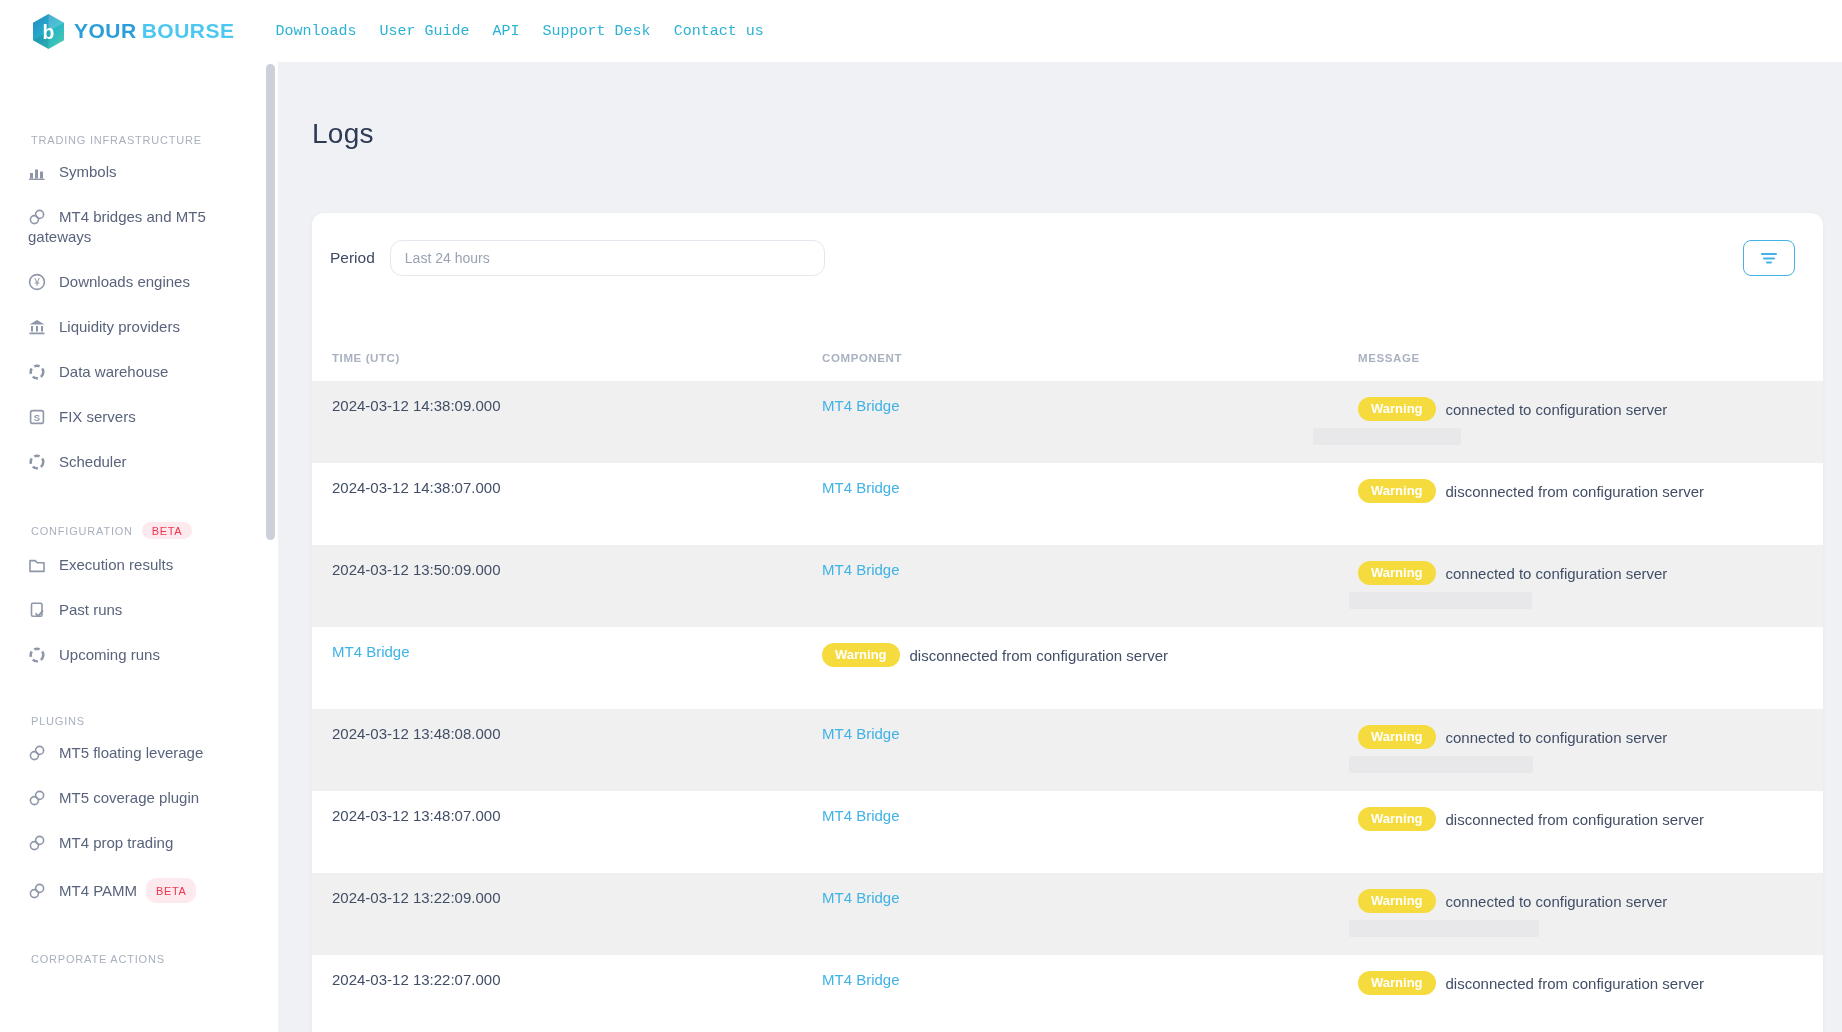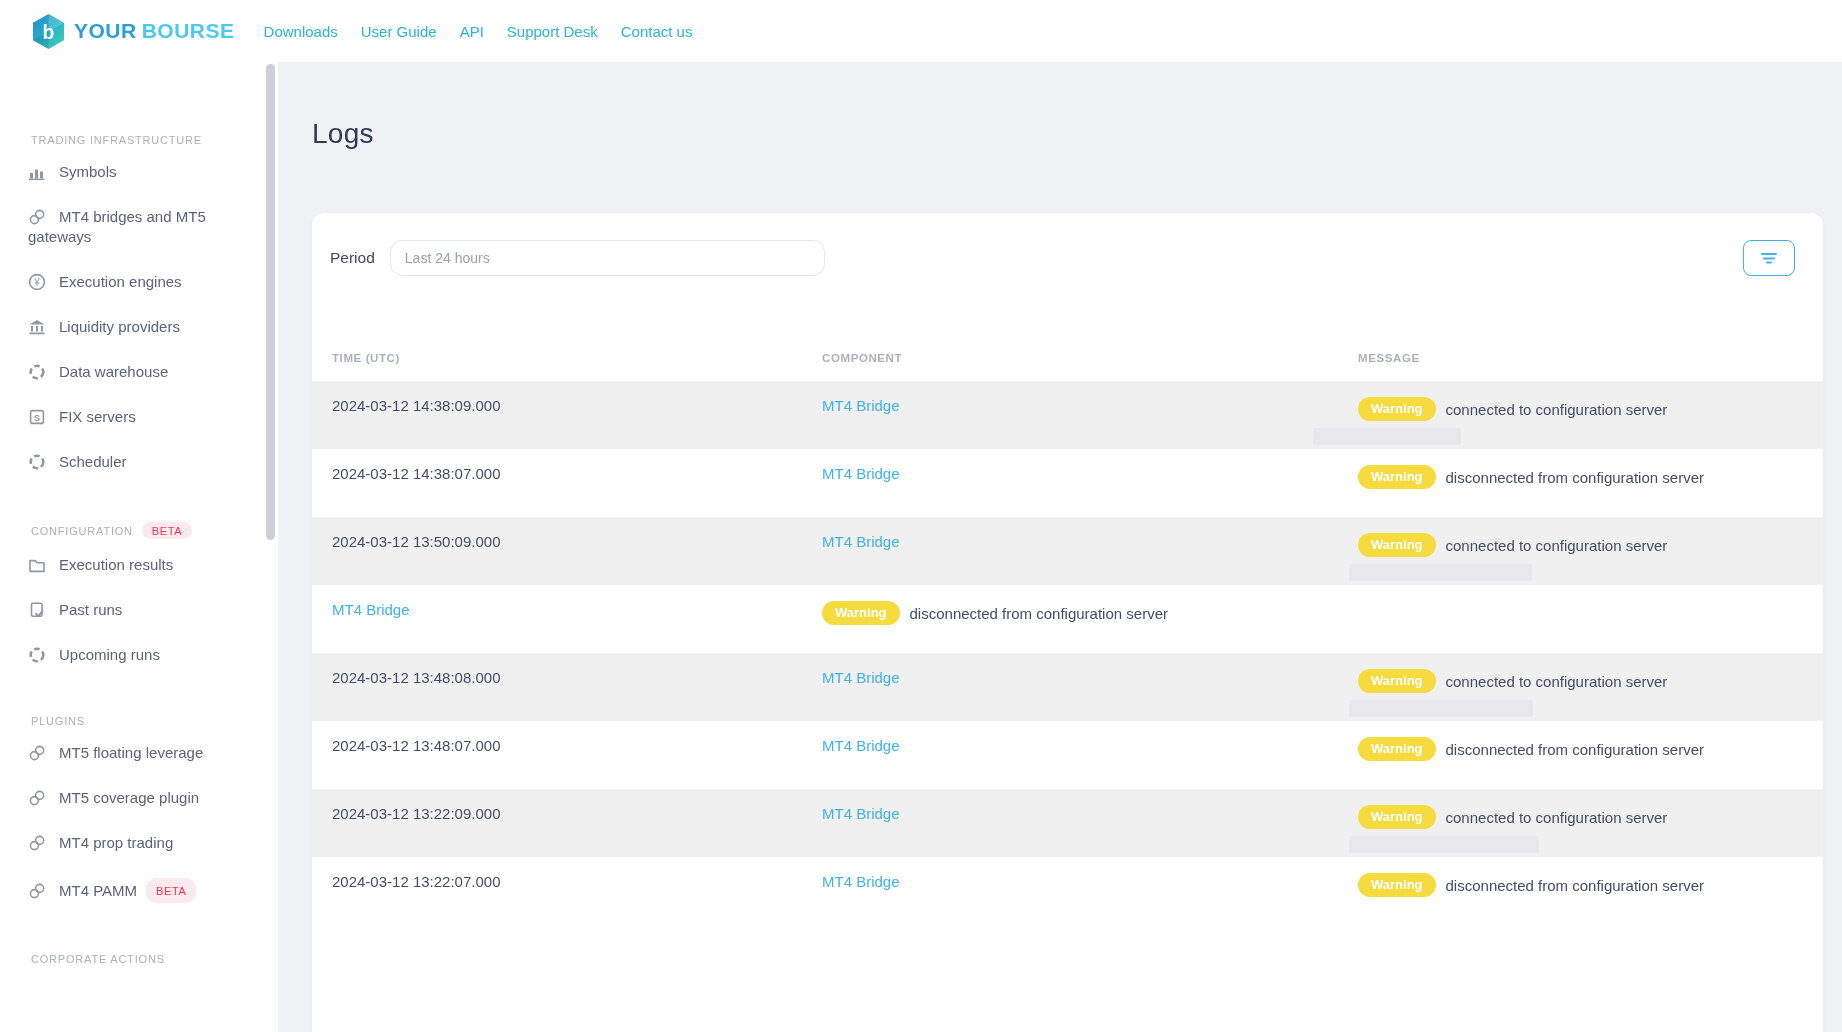--- a/index.html
+++ b/index.html
@@ -5,21 +5,21 @@
   * { box-sizing: border-box; margin: 0; padding: 0; }
   html,body { width:1842px; height:1032px; overflow:hidden; font-family:"Liberation Sans", sans-serif; background:#f0f1f5; }
   body { position:relative; }
 
   
   .topbar { position:absolute; top:0; left:0; width:1842px; height:62px; background:#ffffff; display:flex; align-items:center; padding-left:33px; z-index:5; }
   .logo { display:flex; align-items:center; cursor:pointer; }
   .logo-text { margin-left:10px; font-size:21px; font-weight:700; letter-spacing:.5px; white-space:nowrap; }
   .logo-text .lp { color:#2a9ed8; }
   .logo-text .ls { color:#4cc8f0; margin-left:5px; }
-  .topnav { display:flex; gap:23px; margin-left:29px; }
+  .topnav { display:flex; gap:23px; margin-left:41px;font-family:Liberation Mono, monospace; }
   .topnav a { color:#2cb2d4; font-size:15px; text-decoration:none; cursor:pointer; white-space:nowrap; }
 
   
   .sidebar { position:absolute; top:62px; left:0; bottom:0; width:278px; background:#ffffff; padding:72px 28px 0 28px; overflow:hidden; }
   .sidebar-scrollbar { position:absolute; top:2px; right:3px; width:9px; height:476px; background:#ccd1d9; border-radius:5px; cursor:pointer; }
   .side-section + .side-section .side-title { margin-top:50px; }
   .side-title { font-size:11px; letter-spacing:.8px; color:#a8afbd; margin:0 0 16px 3px; display:flex; align-items:center; text-transform:uppercase; white-space:nowrap; }
   .beta-badge { display:inline-block; margin-left:9px; background:#fdeaee; color:#f4334d; font-size:11px; font-weight:400; letter-spacing:.6px; padding:3px 10px 2px; border-radius:10px; }
   .side-list { list-style:none; }
   .side-list li { font-size:15px; color:#59637b; line-height:20px; margin-bottom:25px; cursor:pointer; max-width:216px; }
@@ -31,21 +31,21 @@
   .main { position:absolute; top:62px; left:278px; right:0; bottom:0; background:#f0f1f5; padding-left:34px; }
   .page-title { font-size:28px; font-weight:500; color:#2e3b55; margin-top:56px; letter-spacing:.3px; }
   .card { margin-top:63px; width:1511px; background:#ffffff; border-radius:12px; box-shadow:0 1px 4px rgba(40,50,70,.05); padding-bottom:70px; }
 
   .filter-row { display:flex; align-items:center; padding:27px 28px 0 18px; }
   .filter-row label { font-size:15.5px; color:#3d4a64; }
   .filter-row input { margin-left:15px; width:435px; height:36px; border:1px solid #e3e7ee; border-radius:12px; padding:0 14px; font-size:14px; color:#99a3b3; font-family:"Liberation Sans", sans-serif; outline:none; background:#fff; }
   .filter-btn { margin-left:auto; width:52px; height:36px; background:#fff; border:1px solid #44b1e7; border-radius:8px; cursor:pointer; display:flex; align-items:center; justify-content:center; }
 
   .thead { display:grid; grid-template-columns:490px 536px auto; margin-top:76px; padding:0 0 17px 20px; font-size:11.5px; font-weight:700; letter-spacing:.6px; color:#a9b1c0; }
-  .tbody .trow { display:grid; grid-template-columns:490px 536px auto; height:68px; padding-left:20px; }
+  .tbody .trow { display:grid; grid-template-columns:490px 536px auto; height:82px; padding-left:20px; }
   .tbody .trow:nth-child(odd) { background:#f0f0f0; }
   .cell { padding-top:16px; font-size:15px; color:#414e66; }
   .cell a { color:#40b2e6; text-decoration:none; cursor:pointer; }
   .msg-line { display:flex; align-items:center; }
   .warn-badge { background:#f5db3d; color:#ffffff; font-size:13px; font-weight:600; padding:3px 13px 4px; border-radius:13px; line-height:17px; }
   .msg-text { margin-left:10px; }
   .redacted { height:17px; background:#e8e8ea; border-radius:2px; margin-top:7px; }
 
   .tfoot { margin-top:106px; padding-left:20px; font-size:10px; color:#9aa3b2; }
   .tfoot b { color:#5b6678; font-weight:700; }
@@ -94,21 +94,21 @@
                 </g>
                 <line x1="1" y1="16.3" x2="16.5" y2="16.3" stroke="#8e97a8" stroke-width="1.4"></line>
               </svg></span><span>Symbols</span></li>
           <li><span class="icn"><svg viewBox="0 0 18 18">
                 <circle cx="6.4" cy="11.6" r="4" fill="none" stroke="#8e97a8" stroke-width="1.6"></circle>
                 <circle cx="11.6" cy="6.4" r="4" fill="none" stroke="#8e97a8" stroke-width="1.6"></circle>
               </svg></span><span>MT4 bridges and MT5 gateways</span></li>
           <li><span class="icn"><svg viewBox="0 0 18 18">
                 <circle cx="9" cy="9" r="7.4" fill="none" stroke="#8e97a8" stroke-width="1.6"></circle>
                 <text x="9" y="12.6" text-anchor="middle" font-size="10" fill="#8e97a8" font-family="Liberation Sans, sans-serif">¥</text>
-              </svg></span><span>Execution engines</span></li>
+              </svg></span><span>Downloads engines</span></li>
           <li><span class="icn"><svg viewBox="0 0 18 18">
                 <g fill="#8e97a8">
                   <polygon points="9,2 16.5,6.5 1.5,6.5"></polygon>
                   <rect x="3" y="8" width="2" height="5.5"></rect>
                   <rect x="8" y="8" width="2" height="5.5"></rect>
                   <rect x="13" y="8" width="2" height="5.5"></rect>
                   <rect x="1.5" y="14.5" width="15" height="1.8"></rect>
                 </g>
               </svg></span><span>Liquidity providers</span></li>
           <li><span class="icn"><svg viewBox="0 0 18 18">

